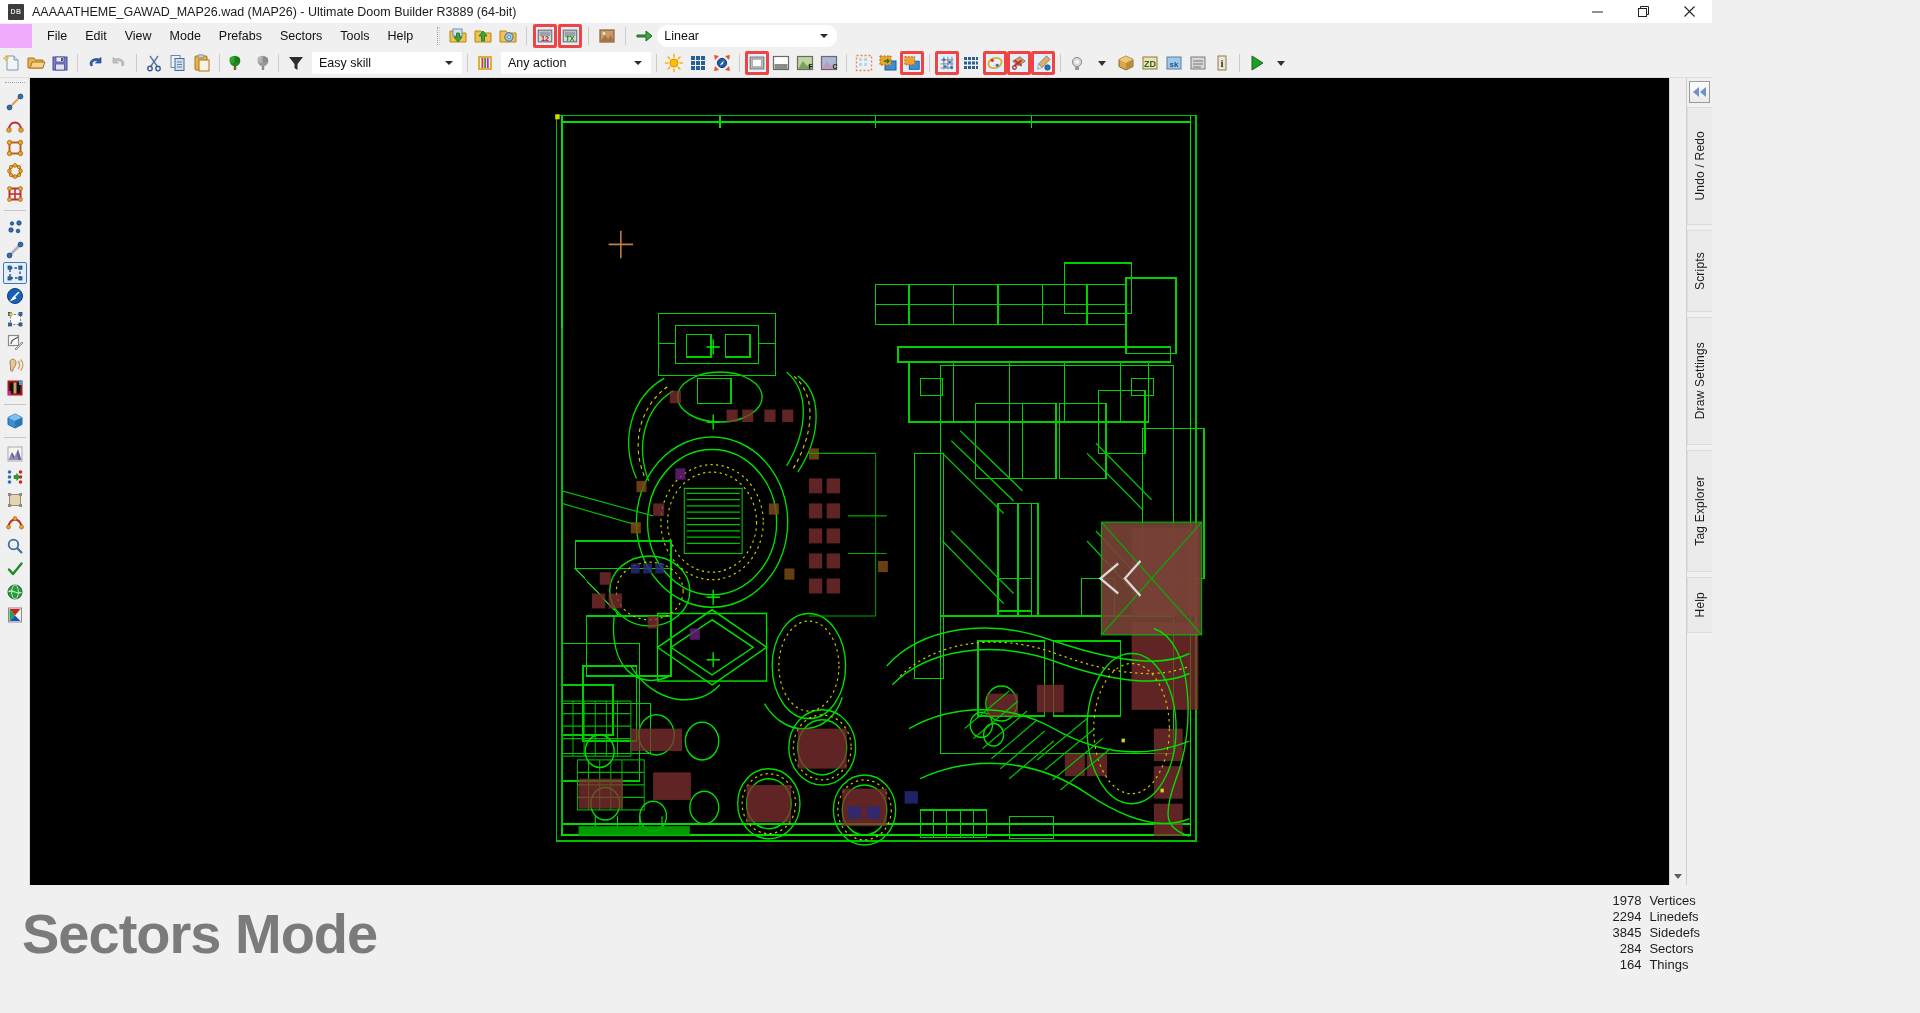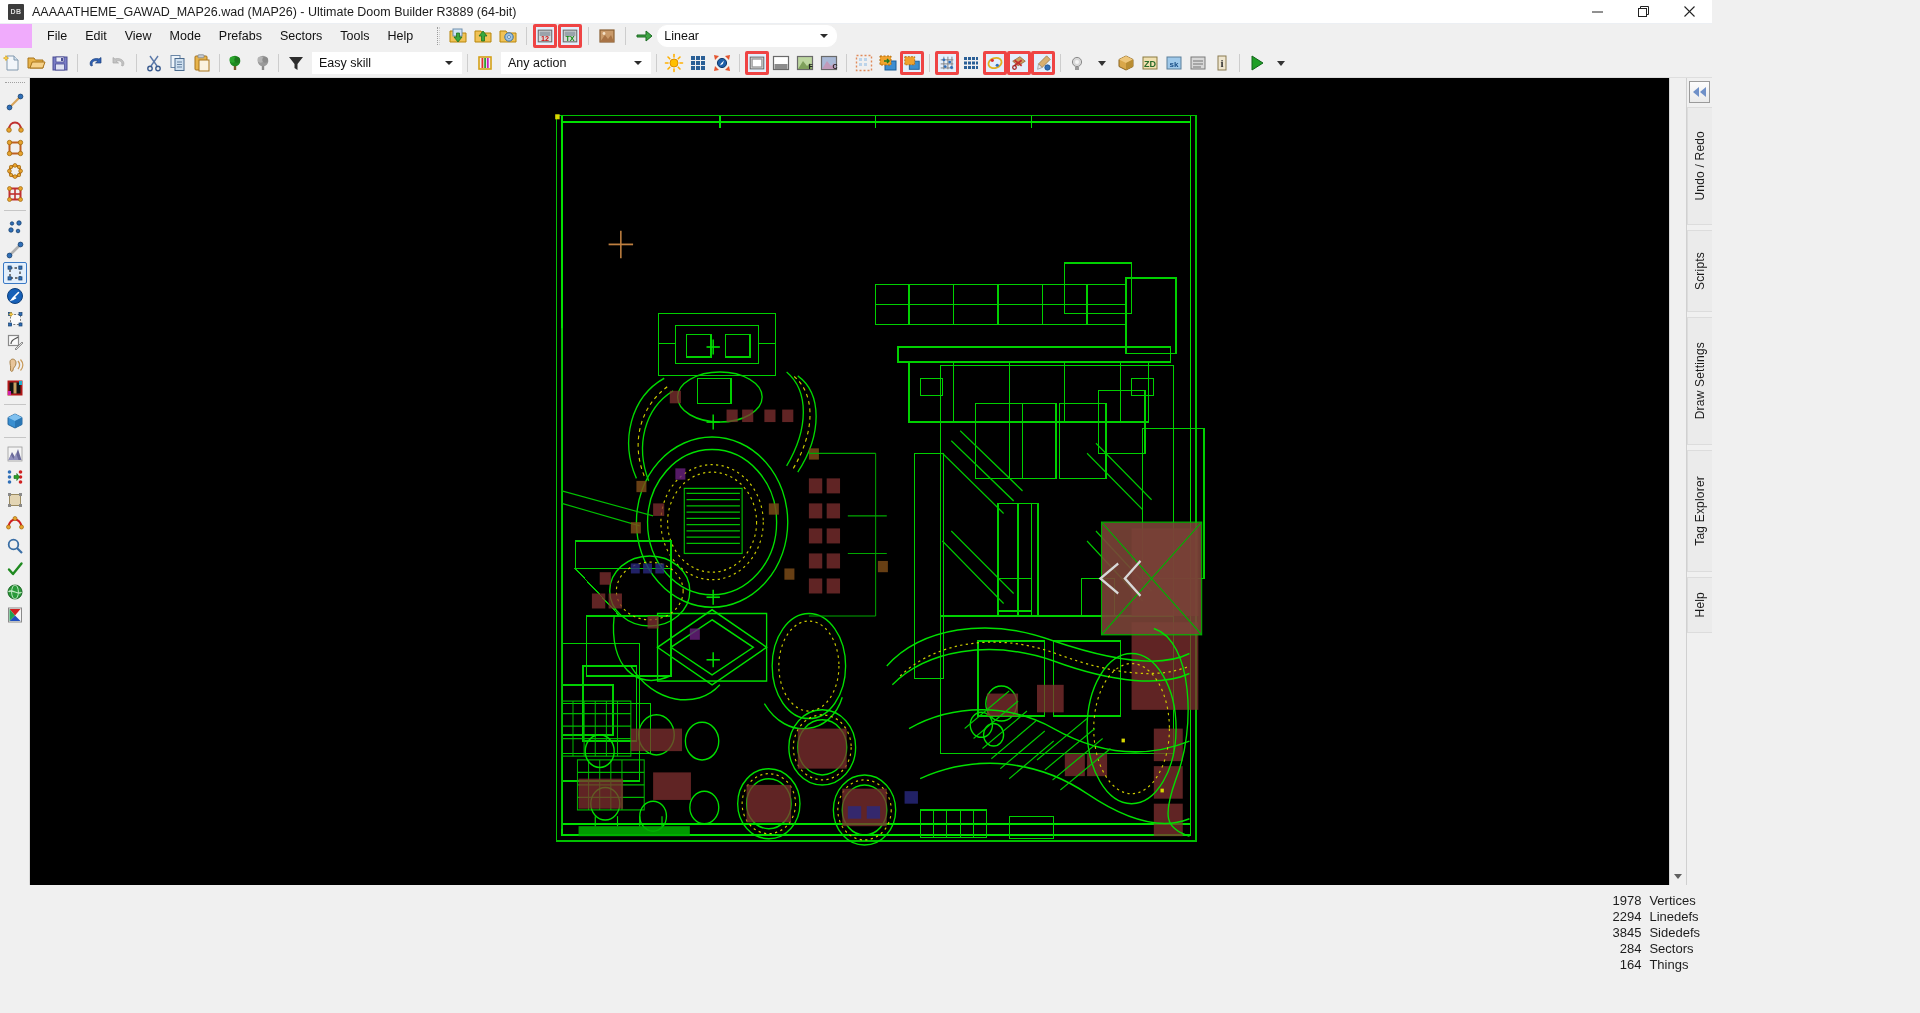--- a/index.html
+++ b/index.html
@@ -1271,20 +1271,21 @@
       <div class="rtab" style="flex:0 0 122px;">
         <span>Tag Explorer</span>
       </div>
       <div class="rtab" style="flex:0 0 56px;">
         <span>Help</span>
       </div>
     </div>
   </div>
 
   <div class="statusarea">
+    <div class="mode-name">Sectors Mode</div>
 
     <div class="stats">
       <div class="num">1978</div>
       <div class="lab">Vertices</div>
       <div class="num">2294</div>
       <div class="lab">Linedefs</div>
       <div class="num">3845</div>
       <div class="lab">Sidedefs</div>
       <div class="num">284</div>
       <div class="lab">Sectors</div>

